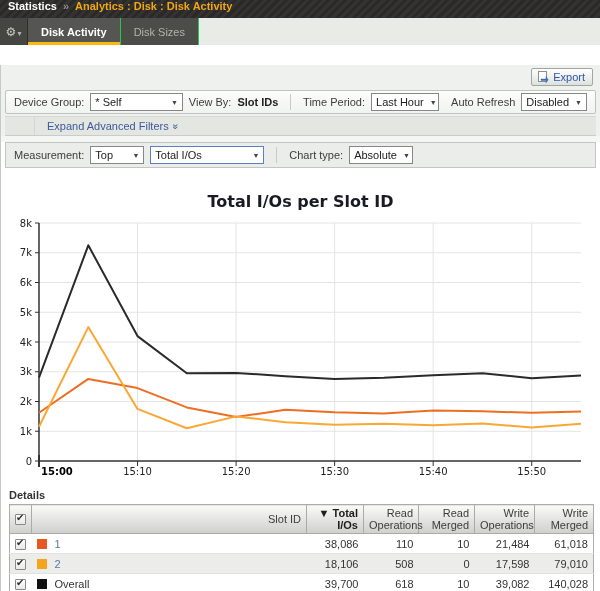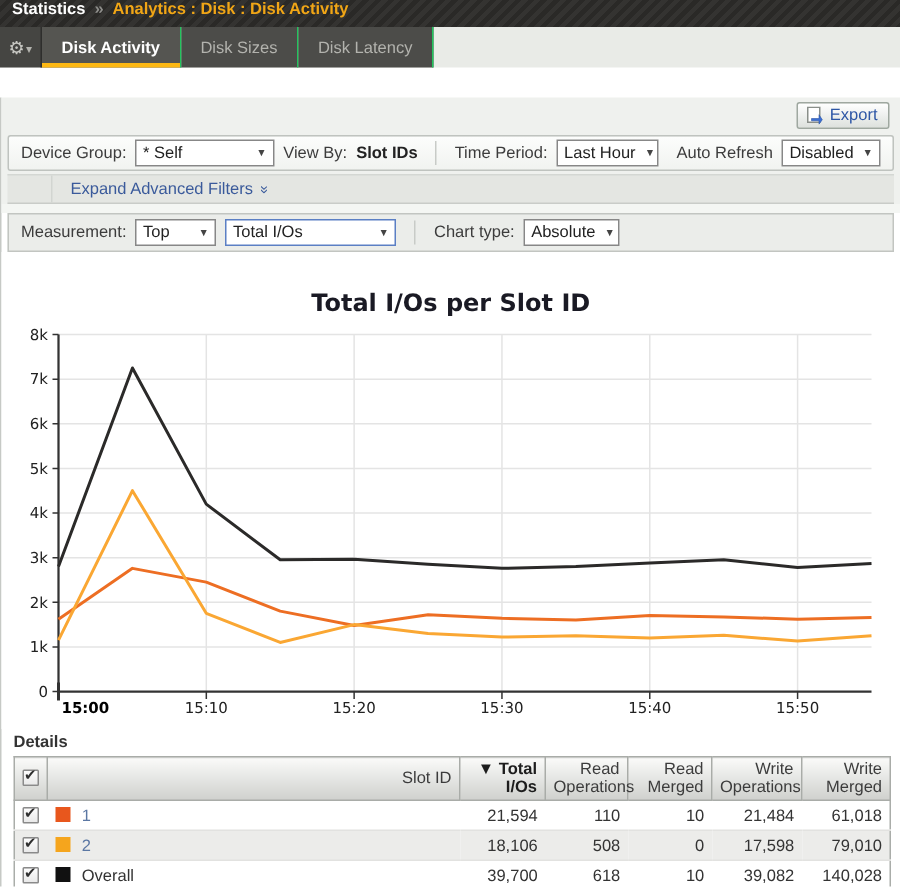--- a/index.html
+++ b/index.html
@@ -138,23 +138,20 @@
 <div class="tabbar">
   <div class="gear-box">
     <span class="gear-glyph"></span>
     <span class="gear-caret"></span>
   </div>
   <div class="tab active">
     <span>Disk Activity</span>
   </div>
   <div class="tab">
     <span>Disk Sizes</span>
-  </div>
-  <div class="tab">
-    <span>Disk Latency</span>
   </div>
 </div>
 
 <div class="content">
 
   <div class="export-band">
     <span class="export-btn">
       <svg width="12" height="12" viewBox="0 0 12 12">
         <rect x="1.5" y="0.5" width="8" height="10" fill="#ffffff" stroke="#8a8f8a"></rect>
         <path d="M4 8 L9 8 L9 5.5 L11.2 8.8 L9 11.8 L9 9.5 L4 9.5 Z" fill="#3b6fd4" stroke="#2d56a5" stroke-width="0.4"></path>
@@ -274,21 +271,21 @@
           <th class="col-rop"><span>Read Operations</span></th>
           <th class="col-rme"><span>Read Merged</span></th>
           <th class="col-wop"><span>Write Operations</span></th>
           <th class="col-wme"><span>Write Merged</span></th>
         </tr>
       </thead>
       <tbody>
           <tr>
             <td class="col-check"><span class="cb"></span></td>
             <td class="col-slot"><span class="swatch" style="background: rgb(232, 87, 29);"></span><span class="slot-link">1</span></td>
-            <td class="num">21,594</td>
+            <td class="num">38,086</td>
             <td class="num">110</td>
             <td class="num">10</td>
             <td class="num">21,484</td>
             <td class="num">61,018</td>
           </tr>
           <tr class="alt">
             <td class="col-check"><span class="cb"></span></td>
             <td class="col-slot"><span class="swatch" style="background: rgb(245, 165, 29);"></span><span class="slot-link">2</span></td>
             <td class="num">18,106</td>
             <td class="num">508</td>

